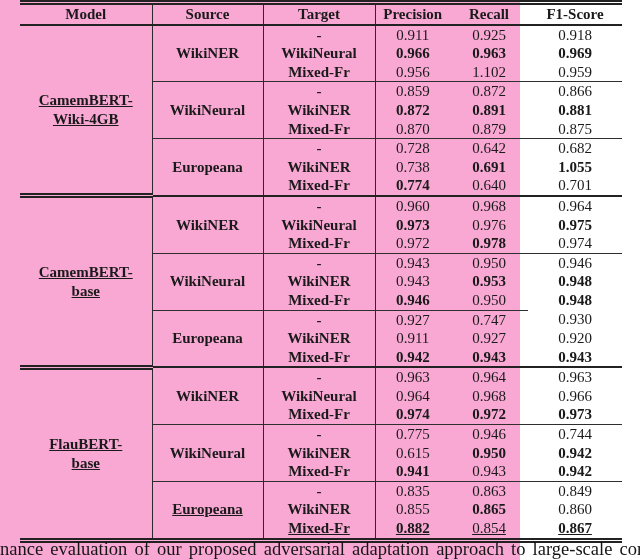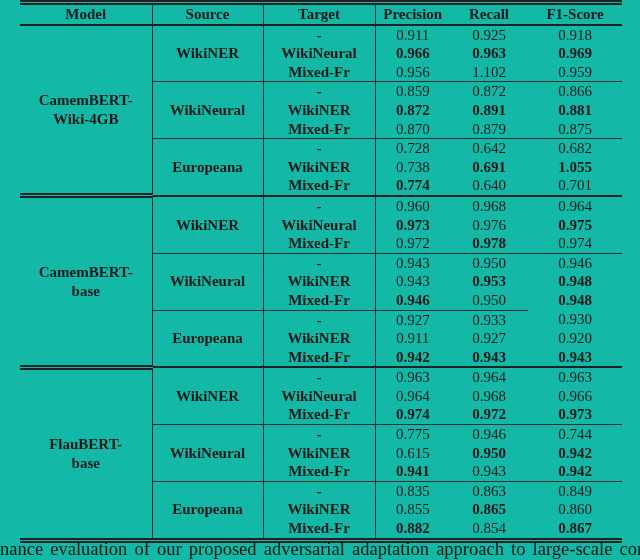--- a/index.html
+++ b/index.html
@@ -5,22 +5,22 @@
   html, body {
     margin: 0; padding: 0;
     background: #ffffff;
     width: 640px; height: 560px;
     overflow: hidden;
     font-family: "Liberation Serif", "DejaVu Serif", serif;
     color: #1a1a1a;
   }
   .figure {
     position: relative;
-    width: 640px; height: 560px;
-    background: #14b8a6;
+    width: 520px; height: 560px;
+    background: #f9a8d4;
   }
   table.results {
     position: absolute;
     left: 20px; top: 0;
     width: 602px;
     border-collapse: collapse;
     table-layout: fixed;
   }
   table.results th, table.results td {
     padding: 0;
@@ -41,21 +41,21 @@
     height: 23px;
     line-height: 23px;
   }
   
   .vline { border-right: 1.6px solid #2a2a2a; }
   
   .sep { border-top: 1.4px solid #2e2e2e; }
   
   .sepfull { border-top: 2px solid #222; }
   
-  .botrule { border-bottom: 5px double #222; }
+  .botrule { border-bottom: 5px double #222; text-decoration: underline; }
 
   td.model-cell {
     font-weight: 700;
     vertical-align: middle;
     font-size: 15.5px;
   }
   td.model-cell div { line-height: 19px; }
   td.source-cell {
     font-weight: 700;
     vertical-align: middle;
@@ -204,21 +204,21 @@
         <tr>
           <td class="target-cell vline">Mixed-Fr</td>
           <td class="val-cell bold">0.946</td>
           <td class="val-cell">0.950</td>
           <td class="val-cell bold f1col">0.948</td>
         </tr>
         <tr>
           <td rowspan="3" class="source-cell vline sep">Europeana</td>
           <td class="target-cell vline sep">-</td>
           <td class="val-cell sep">0.927</td>
-          <td class="val-cell sep">0.933</td>
+          <td class="val-cell sep">0.747</td>
           <td class="val-cell f1col">0.930</td>
         </tr>
         <tr>
           <td class="target-cell vline">WikiNER</td>
           <td class="val-cell">0.911</td>
           <td class="val-cell">0.927</td>
           <td class="val-cell f1col">0.920</td>
         </tr>
         <tr>
           <td class="target-cell vline">Mixed-Fr</td>

